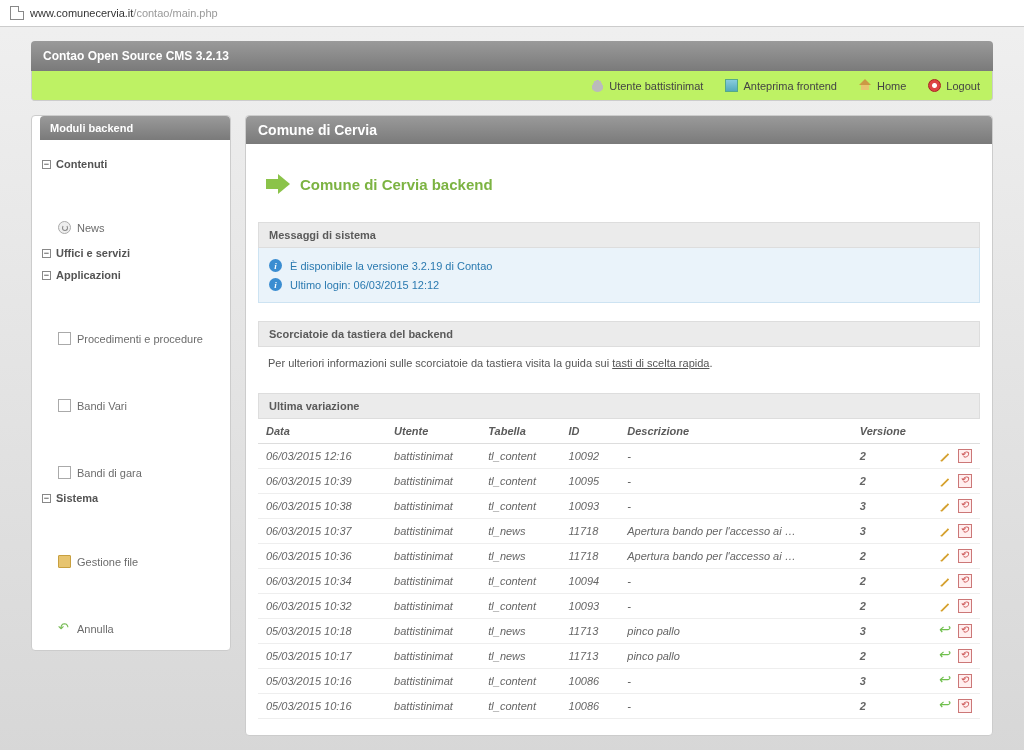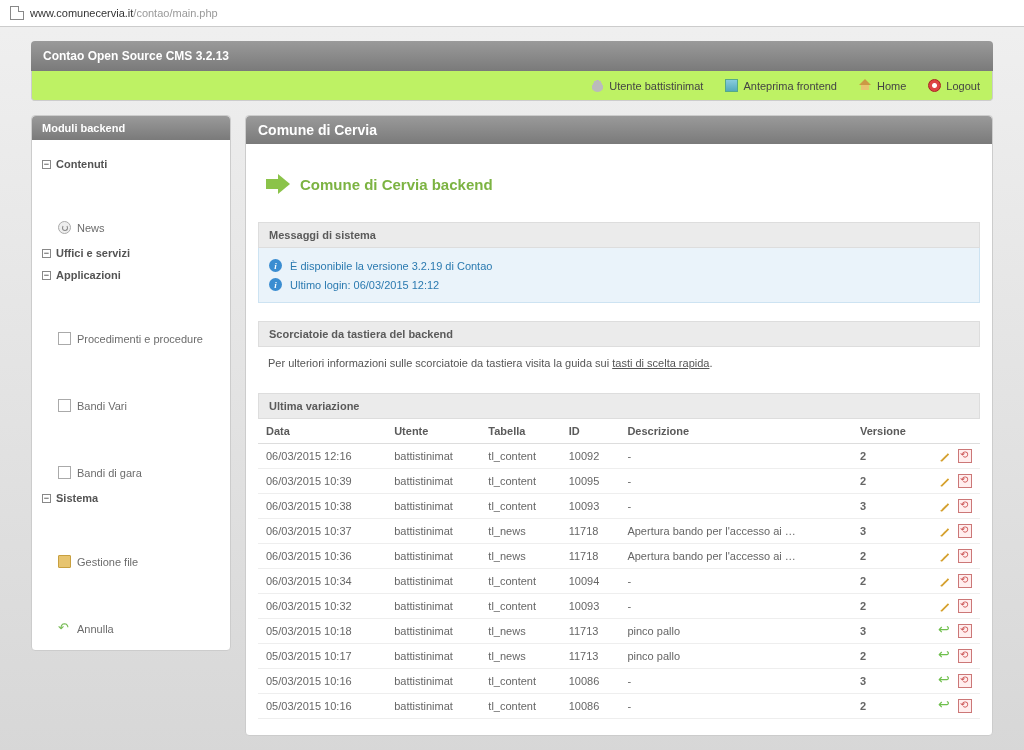--- a/index.html
+++ b/index.html
@@ -8,41 +8,41 @@
 .page-icon { width: 14px; height: 14px; border: 1px solid #888; display: inline-block; position: relative; }
 .page-icon::after { content:''; position:absolute; right:-1px; top:-1px; width:5px; height:5px; background:#fff; border-left:1px solid #888; border-bottom:1px solid #888; }
 .url-dark { color:#333; }
 .url-light { color:#999; }
 .container { max-width: 990px; margin: 0 auto; padding: 14px; }
 .title-bar { background: linear-gradient(to bottom, #9a9a9a, #7a7a7a); color: #fff; font-weight: bold; padding: 8px 12px; border-radius: 4px 4px 0 0; font-size: 12px; }
 .top-nav { background: #bef264; border: 1px solid #ccc; border-top: none; border-radius: 0 0 4px 4px; padding: 8px 12px; display:flex; justify-content:flex-end; gap:22px; }
 .top-nav a { color:#444; text-decoration:none; display:flex; align-items:center; gap:5px; }
 .layout { display:flex; gap:14px; margin-top:14px; align-items:flex-start; }
 .sidebar { width:200px; background:#fff; border:1px solid #ccc; border-radius:4px; }
-.sidebar-title { background: linear-gradient(to bottom, #9a9a9a, #7a7a7a); color:#fff; font-weight:bold; padding:6px 10px; border-radius:4px 4px 0 0; font-size:11px; }
+.sidebar-title { background: linear-gradient(to bottom, #9a9a9a, #7a7a7a); color:#fff; font-weight:bold; padding:6px 10px; border-radius:4px 4px 0 0; font-size:11px;margin-left:8px; }
 .sidebar-content { padding:8px 10px 12px; }
 .group-head { font-weight:bold; color:#545454; margin:10px 0 4px; display:flex; align-items:center; gap:5px; cursor:pointer; }
 .group-head .toggle { width:9px; height:9px; border:1px solid #888; display:inline-flex; align-items:center; justify-content:center; font-size:9px; line-height:1; color:#666; }
 .sidebar ul { list-style:none; padding-left: 0; }
 .sidebar li { padding:3px 0 3px 16px; display:flex; align-items:center; gap:6px; color:#6c6c6c; cursor:pointer;margin-top:48px; }
 .main { flex:1; background:#fff; border:1px solid #ccc; border-radius:4px; }
 .main-title { background: linear-gradient(to bottom, #9a9a9a, #7a7a7a); color:#fff; font-weight:bold; padding:6px 12px; border-radius:4px 4px 0 0; font-size:14px; }
 .main-body { padding:16px 12px; }
 .headline { display:flex; align-items:center; gap:10px; margin:14px 0 28px 8px; }
 .headline-text { color:#7cb342; font-weight:bold; font-size:15px; }
 .arrow-icon { width:24px; height:20px; position:relative; }
 .arrow-icon::before { content:''; position:absolute; left:0; top:5px; width:12px; height:10px; background:#8bc34a; }
 .arrow-icon::after { content:''; position:absolute; left:12px; top:0; border-top:10px solid transparent; border-bottom:10px solid transparent; border-left:12px solid #8bc34a; }
 .section-head { background:#ebebeb; border:1px solid #ddd; padding:6px 10px; font-weight:bold; color:#5a5a5a; margin-top:25px; font-size:11px; }
 .msg-box { background:#eaf3fa; border:1px solid #cde3f2; border-top:none; padding:8px 10px; }
 .msg-line { color:#2b7ab0; padding:3px 0; display:flex; align-items:center; gap:8px; }
 .info-icon { width:13px; height:13px; border-radius:50%; background:#3b8dd1; color:#fff; font-size:9px; font-weight:bold; display:inline-flex; align-items:center; justify-content:center; font-style:italic; font-family:Georgia,serif; }
 .section-text { padding:10px; color:#555; }
 .section-text a { color:#555; }
-table.versions { width:100%; border-collapse:collapse; font-size:11px; }
+table.versions { width:100%; border-collapse:collapse; font-size:11px;font-style:italic; }
 table.versions th { text-align:left; padding:6px 8px; color:#5a5a5a; font-weight:bold; border-bottom:1px solid #ddd; }
 table.versions td { padding:5px 8px; color:#666; border-bottom:1px solid #eee; }
 .actions { display:flex; gap:6px; justify-content:flex-end; }
 .icn { width:14px; height:14px; display:inline-block; }
 .icn-pencil { background:linear-gradient(135deg,#f2c14e 50%,#d4a030 50%); clip-path: polygon(20% 80%, 70% 30%, 80% 40%, 30% 90%, 20% 90%); }
 .icn-undo { position:relative; }
 .icn-undo::before { content:'↩'; color:#6fbf4d; font-size:14px; position:absolute; left:0; top:-3px; }
 .icn-restore-alt { border:1px solid #c77; background:#fee; position:relative; }
 .icn-restore-alt::after { content:'⟲'; color:#c55; font-size:10px; position:absolute; left:1px; top:-1px; }
 .footer-links { text-align:right; padding:12px 4px; color:#555; }

